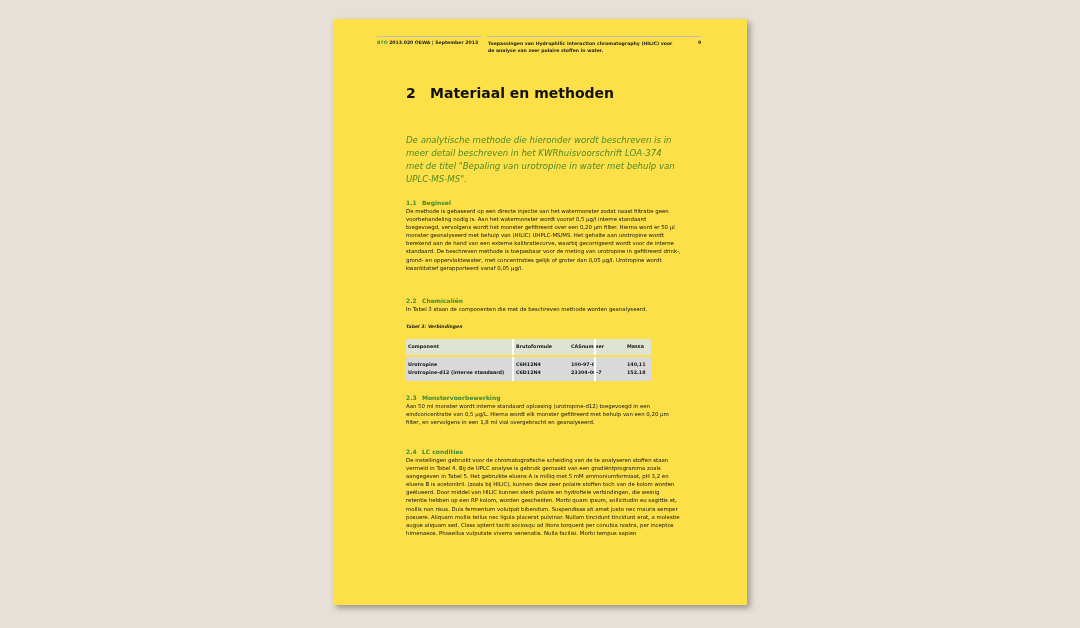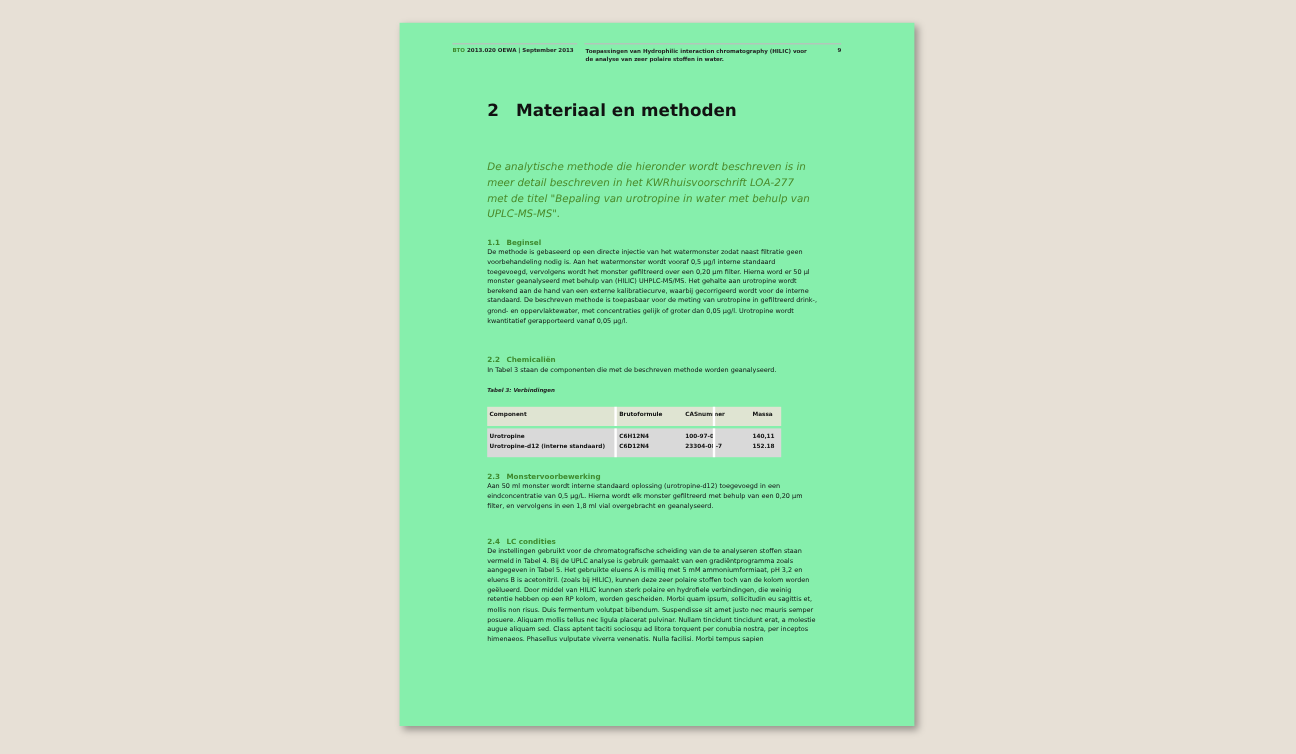--- a/index.html
+++ b/index.html
@@ -1,23 +1,22 @@
 <!DOCTYPE html>
 <html><head>
 <meta charset="utf-8">
 <style>
   html, body { margin:0; padding:0; }
   body {
     width:1080px; height:628px; background:#e7e0d6; position:relative; overflow:hidden;
     font-family:"DejaVu Sans", sans-serif; color:#111;
   }
   .page {
-    position:absolute; left:333px; top:19px; width:414px; height:586px; background:#86efac;
+    position:absolute; left:333px; top:19px; width:414px; height:586px; background:#fde047;
     box-shadow: 3px 3px 6px rgba(0,0,0,0.35);
-    padding-left: 15px;
   }
   .hdr-left-rule { position:absolute; left:44px; top:17px; width:104px; height:1px; background:#bdbdbd; }
   .hdr-right-rule { position:absolute; left:154px; top:17px; width:214px; height:1px; background:#bdbdbd; }
   .hdr-left { position:absolute; left:44px; top:21px; font-size:4.6px; font-weight:bold; white-space:nowrap; color:#222; }
   .hdr-left .green { color:#3f8a2f; }
   .hdr-right { position:absolute; left:155px; top:21px; width:190px; font-size:4.6px; font-weight:bold; line-height:7px; color:#222; }
   .hdr-page { position:absolute; left:365px; top:21px; font-size:4.6px; font-weight:bold; color:#222; }
 
   .chapter { position:absolute; left:73px; top:66px; font-size:14px; font-weight:bold; white-space:nowrap; color:#111; }
   .chapter .num { display:inline-block; width:24px; }
@@ -43,21 +42,21 @@
   <div class="hdr-left-rule"></div>
   <div class="hdr-right-rule"></div>
   <div class="hdr-left"><span class="green">BTO</span> <span>2013.020 OEWA | September 2013</span></div>
   <div class="hdr-right">Toepassingen van Hydrophilic interaction chromatography (HILIC) voor de analyse van zeer polaire stoffen in water.</div>
   <div class="hdr-page">9</div>
 
   <div class="chapter">
     <span class="num">2</span><span>Materiaal en methoden</span>
   </div>
 
-  <div class="intro">De analytische methode die hieronder wordt beschreven is in meer detail beschreven in het KWRhuisvoorschrift LOA-277 met de titel "Bepaling van urotropine in water met behulp van UPLC-MS-MS".</div>
+  <div class="intro">De analytische methode die hieronder wordt beschreven is in meer detail beschreven in het KWRhuisvoorschrift LOA-374 met de titel "Bepaling van urotropine in water met behulp van UPLC-MS-MS".</div>
 
   <div class="sec" style="top:180px;">
     <div class="sec-title"><span class="n">1.1</span><span>Beginsel</span></div>
     <div class="sec-body">De methode is gebaseerd op een directe injectie van het watermonster zodat naast filtratie geen voorbehandeling nodig is. Aan het watermonster wordt vooraf 0,5 µg/l interne standaard toegevoegd, vervolgens wordt het monster gefiltreerd over een 0,20 µm filter. Hierna word er 50 µl monster geanalyseerd met behulp van (HILIC) UHPLC-MS/MS. Het gehalte aan urotropine wordt berekend aan de hand van een externe kalibratiecurve, waarbij gecorrigeerd wordt voor de interne standaard. De beschreven methode is toepasbaar voor de meting van urotropine in gefiltreerd drink-, grond- en oppervlaktewater, met concentraties gelijk of groter dan 0,05 µg/l. Urotropine wordt kwantitatief gerapporteerd vanaf 0,05 µg/l.</div>
   </div>
 
   <div class="sec" style="top:278px;">
     <div class="sec-title"><span class="n">2.2</span><span>Chemicaliën</span></div>
     <div class="sec-body">In Tabel 3 staan de componenten die met de beschreven methode worden geanalyseerd.</div>
   </div>

